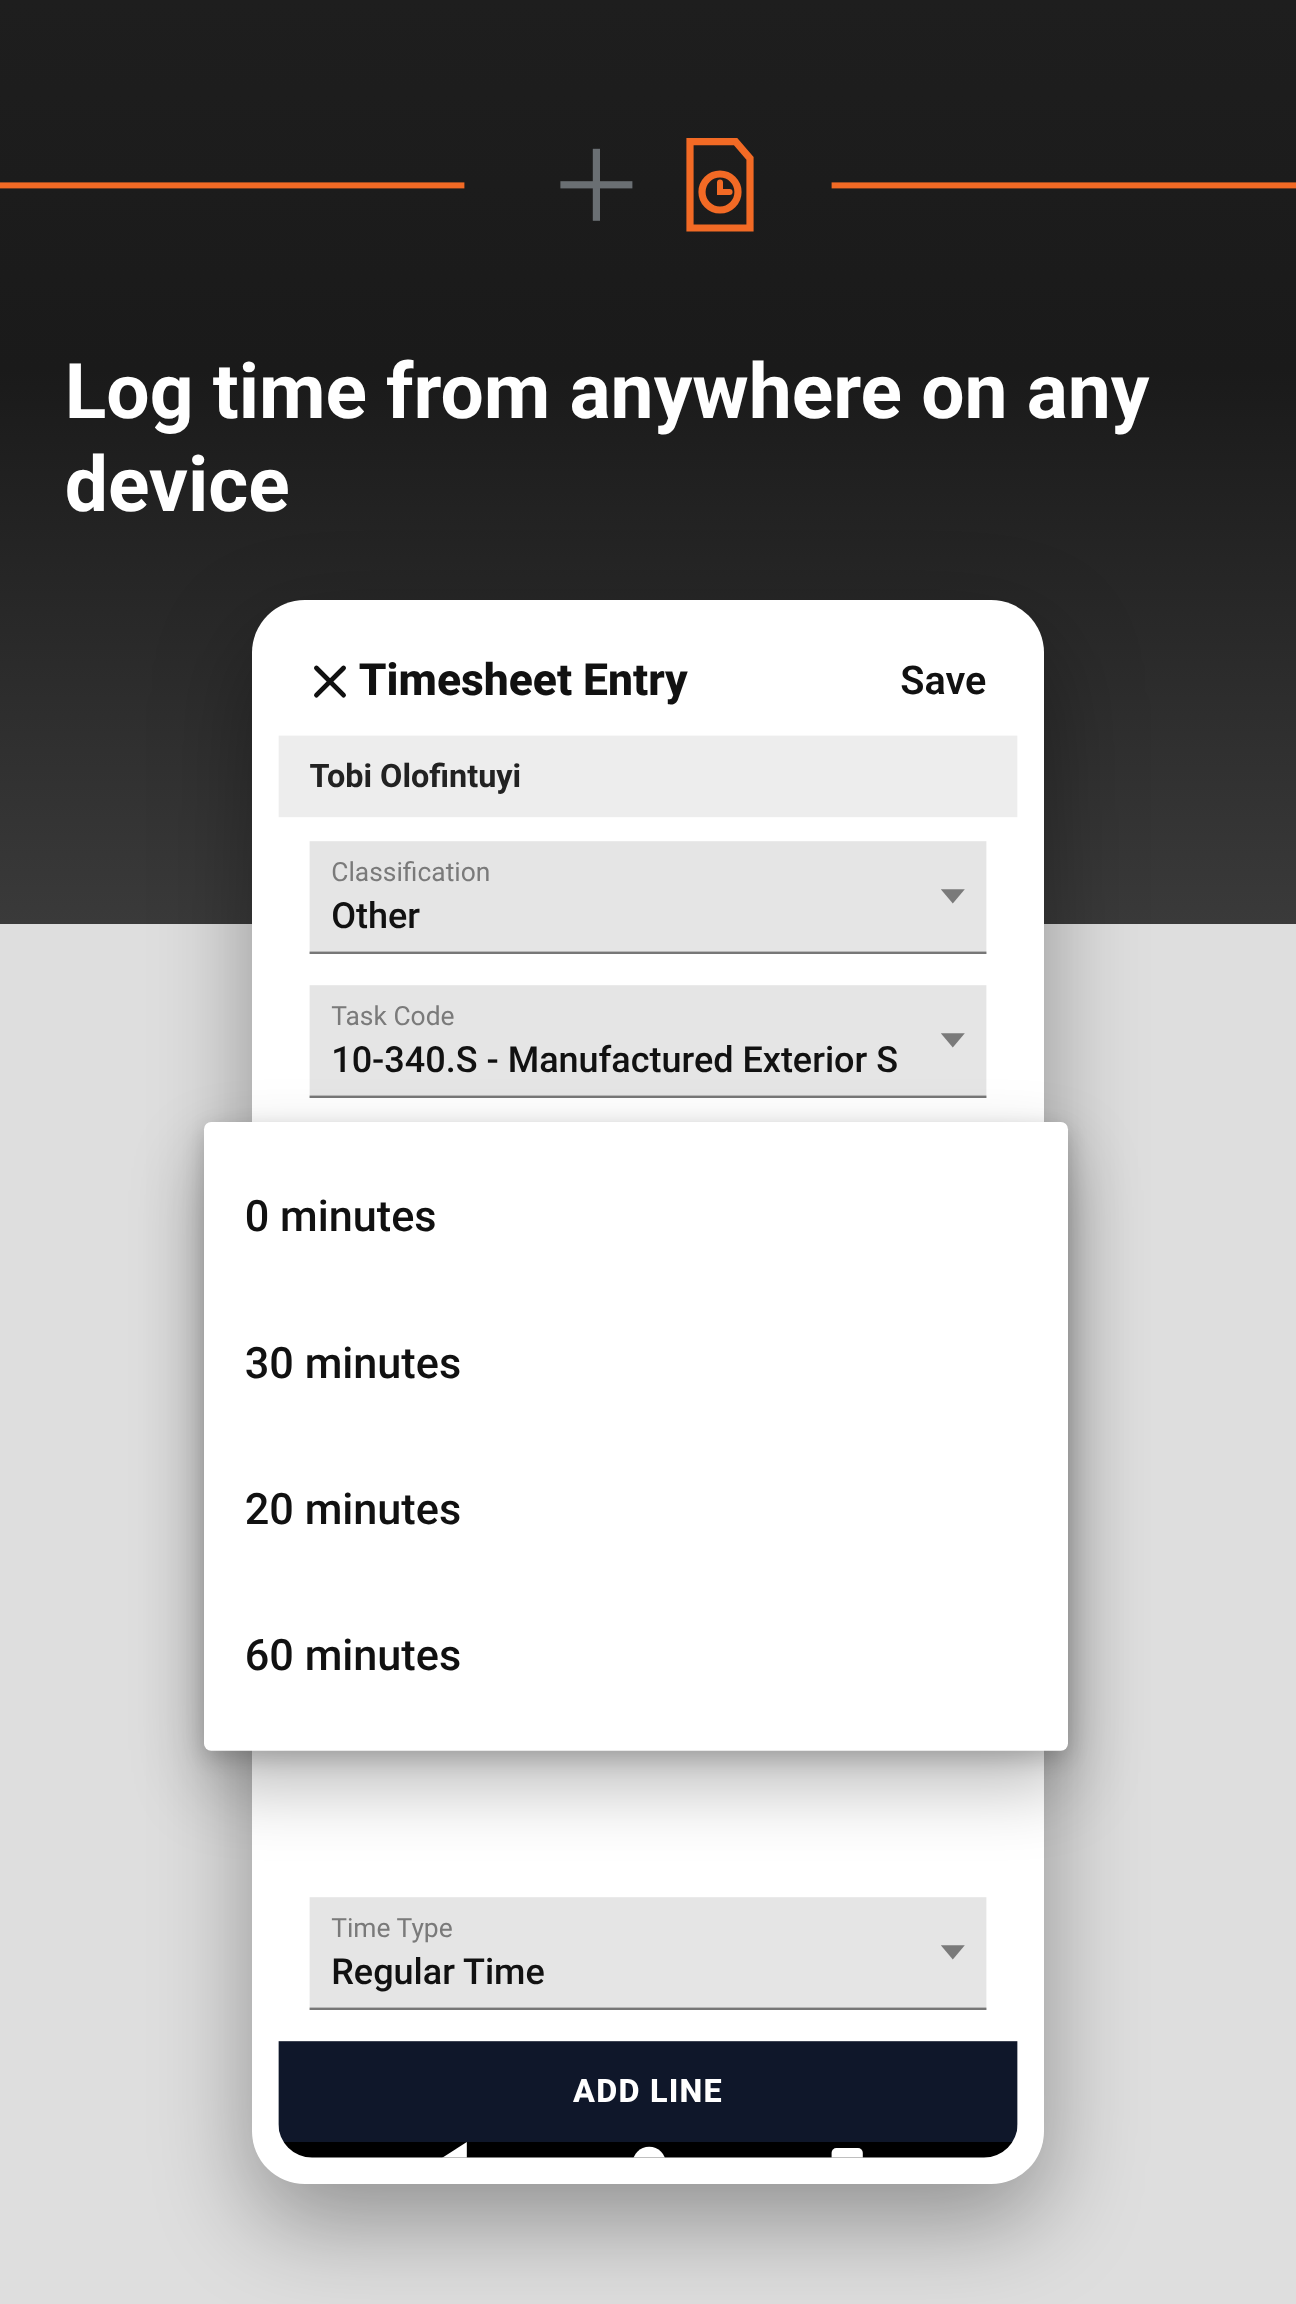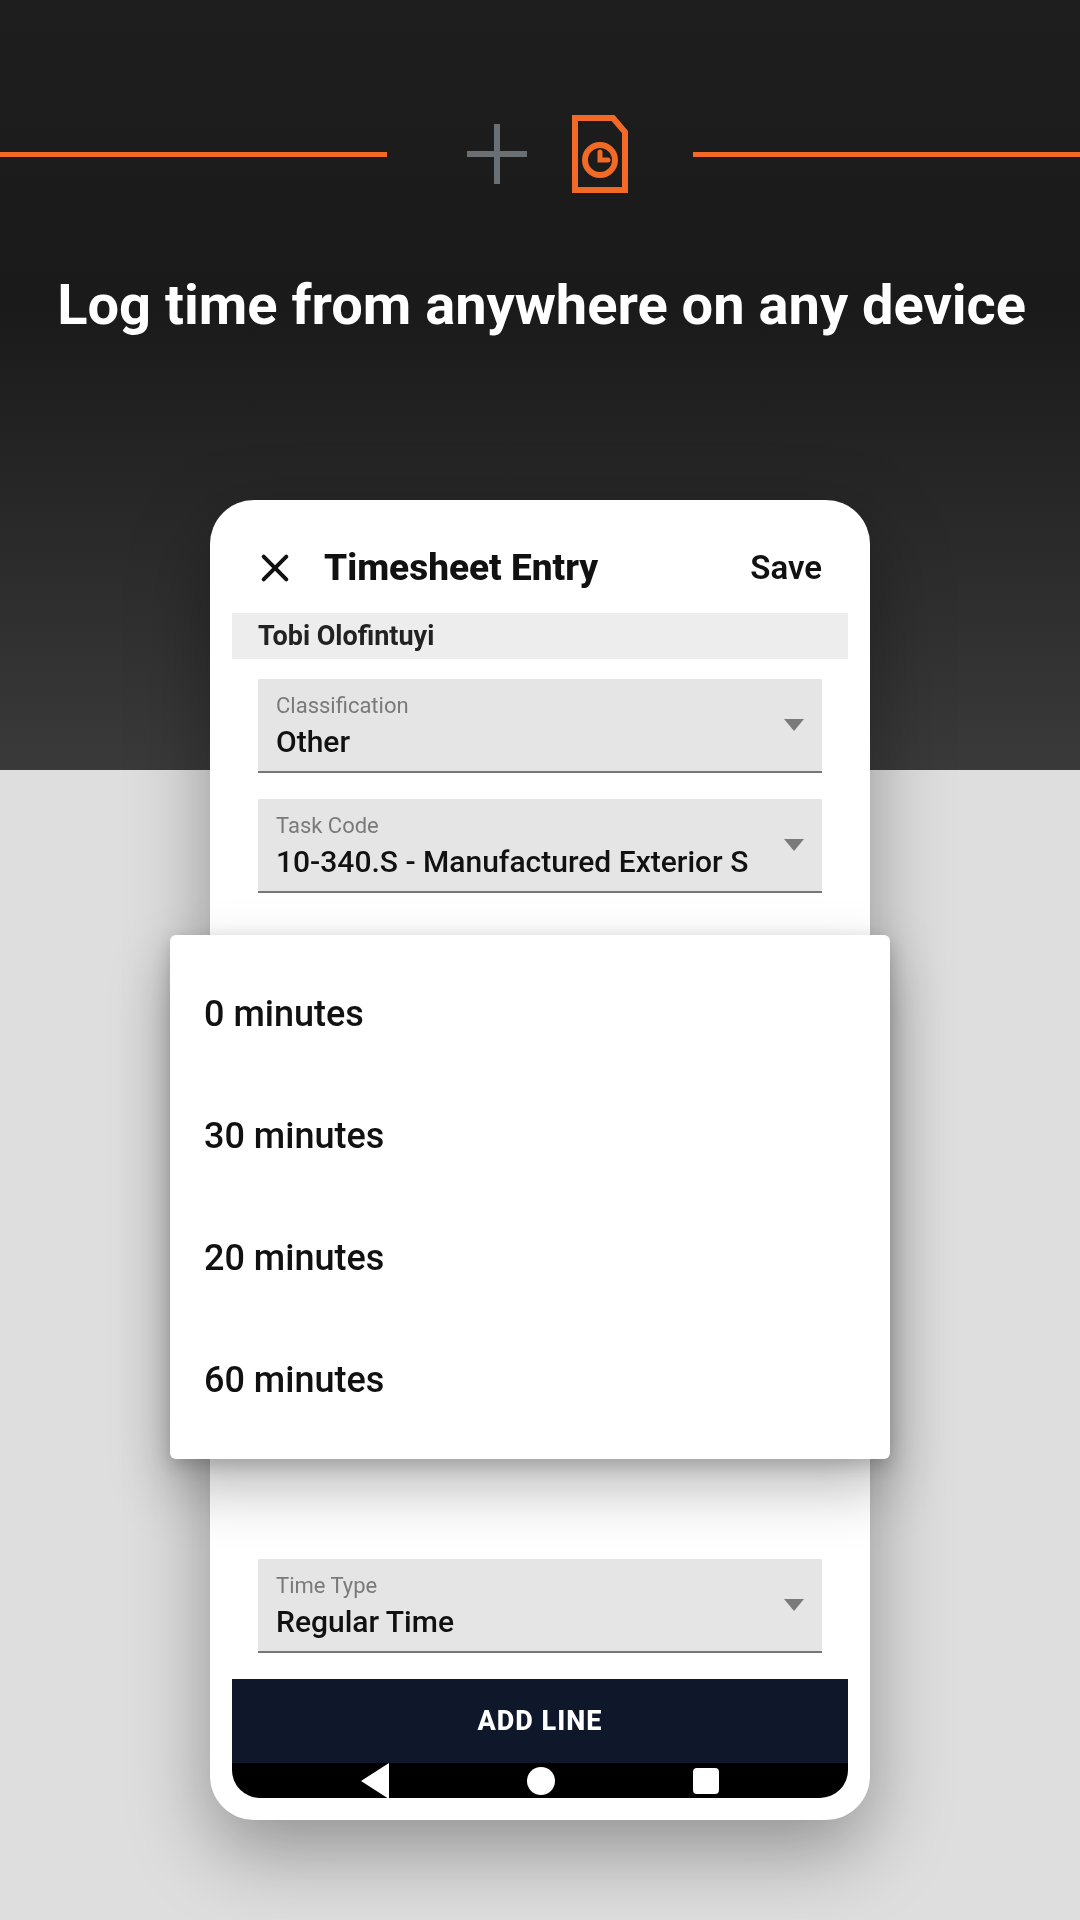--- a/index.html
+++ b/index.html
@@ -53,27 +53,27 @@
   }
   .plus-icon::before {
     left: 50%; top: 0; bottom: 0; width: 6px; transform: translateX(-50%);
   }
   .plus-icon::after {
     top: 50%; left: 0; right: 0; height: 6px; transform: translateY(-50%);
   }
   .doc-icon svg { display: block; }
   .headline {
     position: absolute;
-    top: 271px;
+    top: 288px;
     left: 50%;
     transform: translateX(-50%);
     width: 90%;
-    text-align: right;
+    text-align: left;
     color: #ffffff;
-    font-size: 56px;
+    font-size: 64px;
     font-weight: 700;
     line-height: 1.22;
   }
 
   .phone {
     position: absolute;
     top: 500px;
     left: 50%;
     transform: translateX(-50%);
     width: 660px;
@@ -90,35 +90,35 @@
     border-radius: 28px;
     overflow: hidden;
     display: flex;
     flex-direction: column;
   }
 
   .appbar {
     display: flex;
     align-items: center;
     padding: 24px 26px;
-    gap: 32px;
+    gap: 7px;
   }
   .close-x { width: 34px; height: 34px; position: relative; }
   .close-x::before, .close-x::after {
     content:''; position:absolute; left:50%; top:50%; width:36px; height:4px;
     background:#111; border-radius:2px;
   }
   .close-x::before { transform: translate(-50%,-50%) rotate(45deg); }
   .close-x::after  { transform: translate(-50%,-50%) rotate(-45deg); }
   .appbar-title { font-size: 37px; font-weight: 800; color:#111; flex:1; }
   .save-btn { font-size: 33px; font-weight:600; color:#111;margin-left:17px; }
 
   .user-strip {
     background:#ededed;
-    padding: 7px 26px;
+    padding: 18px 26px;
     font-size: 27px;
     font-weight:700;
     color:#222;
   }
 
   .fields {
     padding: 20px 26px 0 26px;
     flex:1;
   }
   .field {

